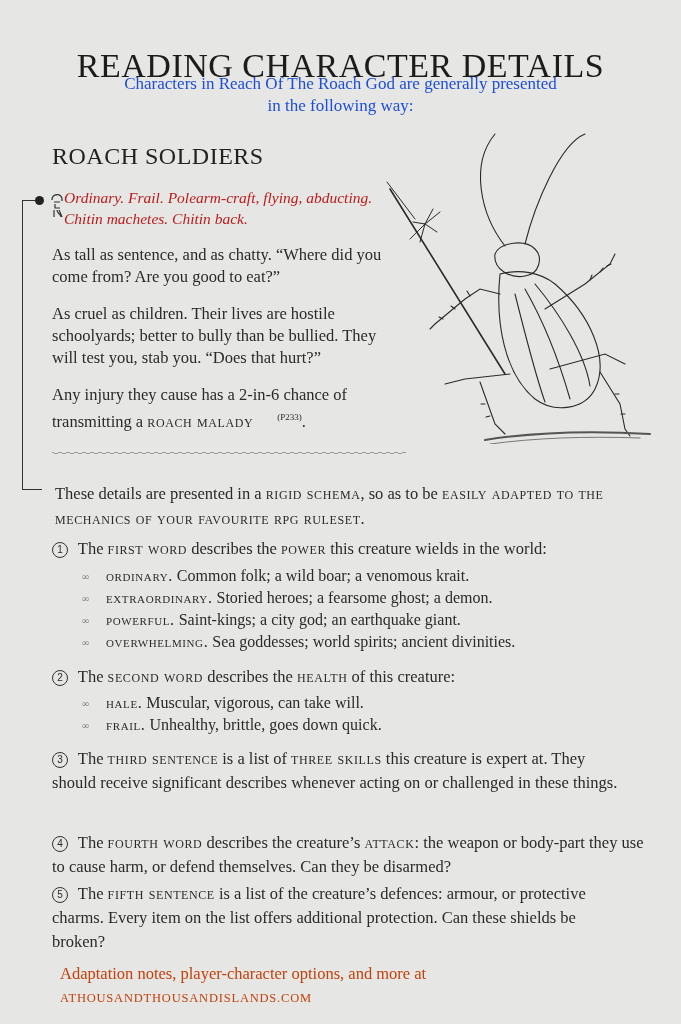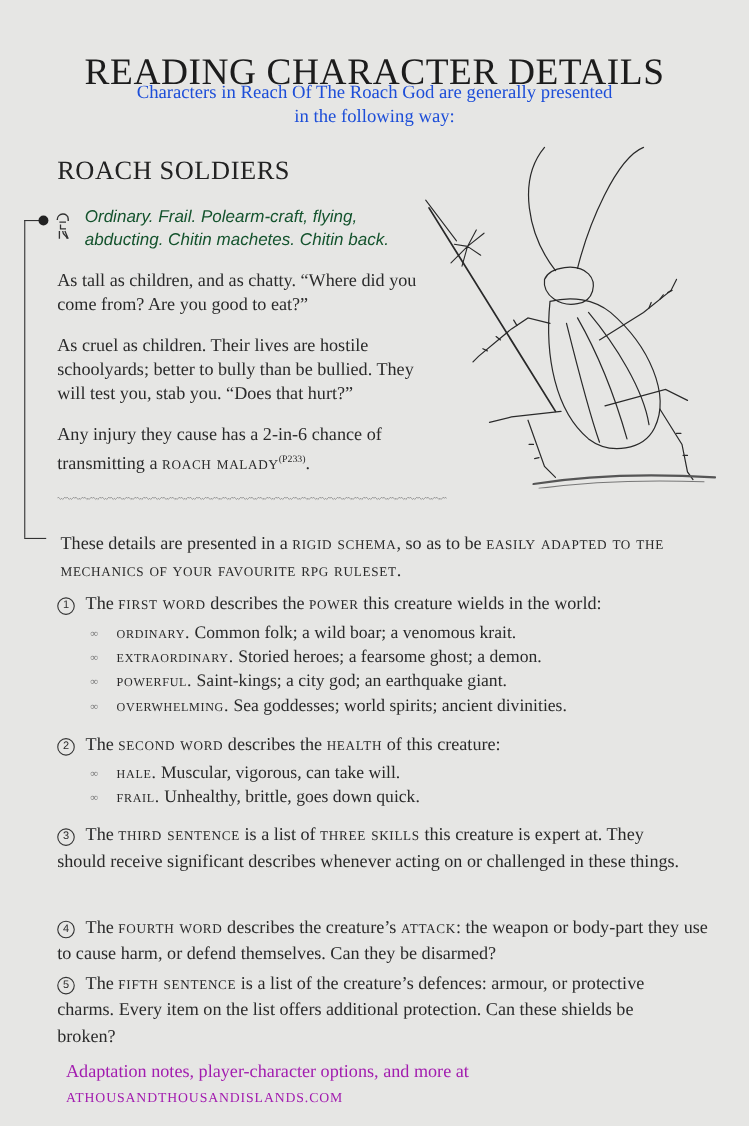--- a/index.html
+++ b/index.html
@@ -33,29 +33,29 @@
   .bracket-dot {
     position:absolute; left:35px; top:196px; width:9px; height:9px; border-radius:50%; background:#222;
   }
   .bracket-bottom {
     position:absolute; left:22px; top:489px; width:20px; height:1px; background:#333;
   }
   .stat-icon {
     position:absolute; left:48px; top:190px; width:18px; height:30px;
   }
   .statline {
-    position:absolute; top:187px; left:77px; width:310px;
-    font-family:Liberation Sans, sans-serif; font-style:italic; font-size:15.5px; line-height:21px; color:#14532d;
+    position:absolute; top:187px; left:64px; width:310px;
+    font-family:Liberation Serif, serif; font-style:italic; font-size:15.5px; line-height:21px; color:#b91c1c;
   }
   .para {
     position:absolute; left:52px; width:350px;
     font-family:"Liberation Serif", serif; font-size:16.5px; line-height:22px; color:#2a2a2a;
   }
   .sc { font-variant:small-caps; text-transform:lowercase; letter-spacing:0.6px;text-align:center; }
-  sup { font-size:9px; }
+  sup { font-size:9px;margin-left:24px; }
   .wavy {
     position:absolute; left:52px; top:449px; width:354px; height:8px;
   }
   .roach {
     position:absolute; left:385px; top:124px; width:275px; height:320px;
   }
   .schema {
     position:absolute; top:481px; left:55px; width:600px;
     font-family:"Liberation Serif", serif; font-size:16.5px; line-height:25px; color:#2a2a2a;
   }
@@ -67,21 +67,21 @@
     display:inline-block; width:14px; height:14px; border:1.2px solid #333; border-radius:50%;
     font-size:10px; line-height:14px; text-align:center; margin-right:6px; vertical-align:1px;
     font-family:"Liberation Sans", sans-serif;
   }
   .sub { position:absolute; left:82px; width:580px;
     font-family:"Liberation Serif", serif; font-size:16px; line-height:22px; color:#2a2a2a; }
   .sub .knot { display:inline-block; width:16px; color:#777; font-size:10px; margin-right:8px; vertical-align:1px; }
   .sub-row { height:22px; white-space:nowrap; }
   .footer {
     position:absolute; left:60px; top:962px; width:560px;
-    font-family:"Liberation Serif", serif; font-size:16.5px; line-height:24px; color:#a21caf;
+    font-family:"Liberation Serif", serif; font-size:16.5px; line-height:24px; color:#c2410c;
   }
   .footer .url { font-size:12.5px; letter-spacing:0.8px; }
 </style>
 </head>
 <body>
 
 <div class="page">
 
   <h1 class="title">READING CHARACTER DETAILS</h1>
   <div class="intro">Characters in Reach Of The Roach God are generally presented in the following way:</div>
@@ -92,21 +92,21 @@
   <div class="bracket-top"></div>
   <div class="bracket-dot"></div>
   <div class="bracket-bottom"></div>
 
   <svg class="stat-icon" viewBox="0 0 18 30">
     <path d="M4 10 C4 3, 14 3, 14 9 L14 11" fill="none" stroke="#333" stroke-width="1.3"></path>
     <path d="M6 12 L12 12 M7 14 L7 18 L12 18 M6 20 L6 27 M9 20 C9 24, 13 24, 13 27 M11 20 L14 27" fill="none" stroke="#333" stroke-width="1.2"></path>
   </svg>
   <div class="statline">Ordinary. Frail. Polearm-craft, flying, abducting. Chitin machetes. Chitin back.</div>
 
-  <div class="para" style="top:244px;">As tall as children, and as chatty. “Where did you come from? Are you good to eat?”</div>
+  <div class="para" style="top:244px;">As tall as sentence, and as chatty. “Where did you come from? Are you good to eat?”</div>
   <div class="para" style="top:303px;">As cruel as children. Their lives are hostile schoolyards; better to bully than be bullied. They will test you, stab you. “Does that hurt?”</div>
   <div class="para" style="top:384px;">
     <span>Any injury they cause has a 2-in-6 chance of transmitting a</span>
     <span class="sc">roach malady</span><sup>(P233)</sup><span>.</span>
   </div>
 
   <svg class="wavy" viewBox="0 0 354 8" preserveAspectRatio="none">
     <path id="wv" fill="none" stroke="#888" stroke-width="0.8" d="M0 4 Q1 2 2 4 T4 4 Q5 6 6 4 T8 4 Q9 2 10 4 T12 4 Q13 6 14 4 T16 4 Q17 2 18 4 T20 4 Q21 6 22 4 T24 4 Q25 2 26 4 T28 4 Q29 6 30 4 T32 4 Q33 2 34 4 T36 4 Q37 6 38 4 T40 4 Q41 2 42 4 T44 4 Q45 6 46 4 T48 4 Q49 2 50 4 T52 4 Q53 6 54 4 T56 4 Q57 2 58 4 T60 4 Q61 6 62 4 T64 4 Q65 2 66 4 T68 4 Q69 6 70 4 T72 4 Q73 2 74 4 T76 4 Q77 6 78 4 T80 4 Q81 2 82 4 T84 4 Q85 6 86 4 T88 4 Q89 2 90 4 T92 4 Q93 6 94 4 T96 4 Q97 2 98 4 T100 4 Q101 6 102 4 T104 4 Q105 2 106 4 T108 4 Q109 6 110 4 T112 4 Q113 2 114 4 T116 4 Q117 6 118 4 T120 4 Q121 2 122 4 T124 4 Q125 6 126 4 T128 4 Q129 2 130 4 T132 4 Q133 6 134 4 T136 4 Q137 2 138 4 T140 4 Q141 6 142 4 T144 4 Q145 2 146 4 T148 4 Q149 6 150 4 T152 4 Q153 2 154 4 T156 4 Q157 6 158 4 T160 4 Q161 2 162 4 T164 4 Q165 6 166 4 T168 4 Q169 2 170 4 T172 4 Q173 6 174 4 T176 4 Q177 2 178 4 T180 4 Q181 6 182 4 T184 4 Q185 2 186 4 T188 4 Q189 6 190 4 T192 4 Q193 2 194 4 T196 4 Q197 6 198 4 T200 4 Q201 2 202 4 T204 4 Q205 6 206 4 T208 4 Q209 2 210 4 T212 4 Q213 6 214 4 T216 4 Q217 2 218 4 T220 4 Q221 6 222 4 T224 4 Q225 2 226 4 T228 4 Q229 6 230 4 T232 4 Q233 2 234 4 T236 4 Q237 6 238 4 T240 4 Q241 2 242 4 T244 4 Q245 6 246 4 T248 4 Q249 2 250 4 T252 4 Q253 6 254 4 T256 4 Q257 2 258 4 T260 4 Q261 6 262 4 T264 4 Q265 2 266 4 T268 4 Q269 6 270 4 T272 4 Q273 2 274 4 T276 4 Q277 6 278 4 T280 4 Q281 2 282 4 T284 4 Q285 6 286 4 T288 4 Q289 2 290 4 T292 4 Q293 6 294 4 T296 4 Q297 2 298 4 T300 4 Q301 6 302 4 T304 4 Q305 2 306 4 T308 4 Q309 6 310 4 T312 4 Q313 2 314 4 T316 4 Q317 6 318 4 T320 4 Q321 2 322 4 T324 4 Q325 6 326 4 T328 4 Q329 2 330 4 T332 4 Q333 6 334 4 T336 4 Q337 2 338 4 T340 4 Q341 6 342 4 T344 4 Q345 2 346 4 T348 4 Q349 6 350 4 T352 4 Q353 2 354 4 T356 4"></path>
   </svg>
 

